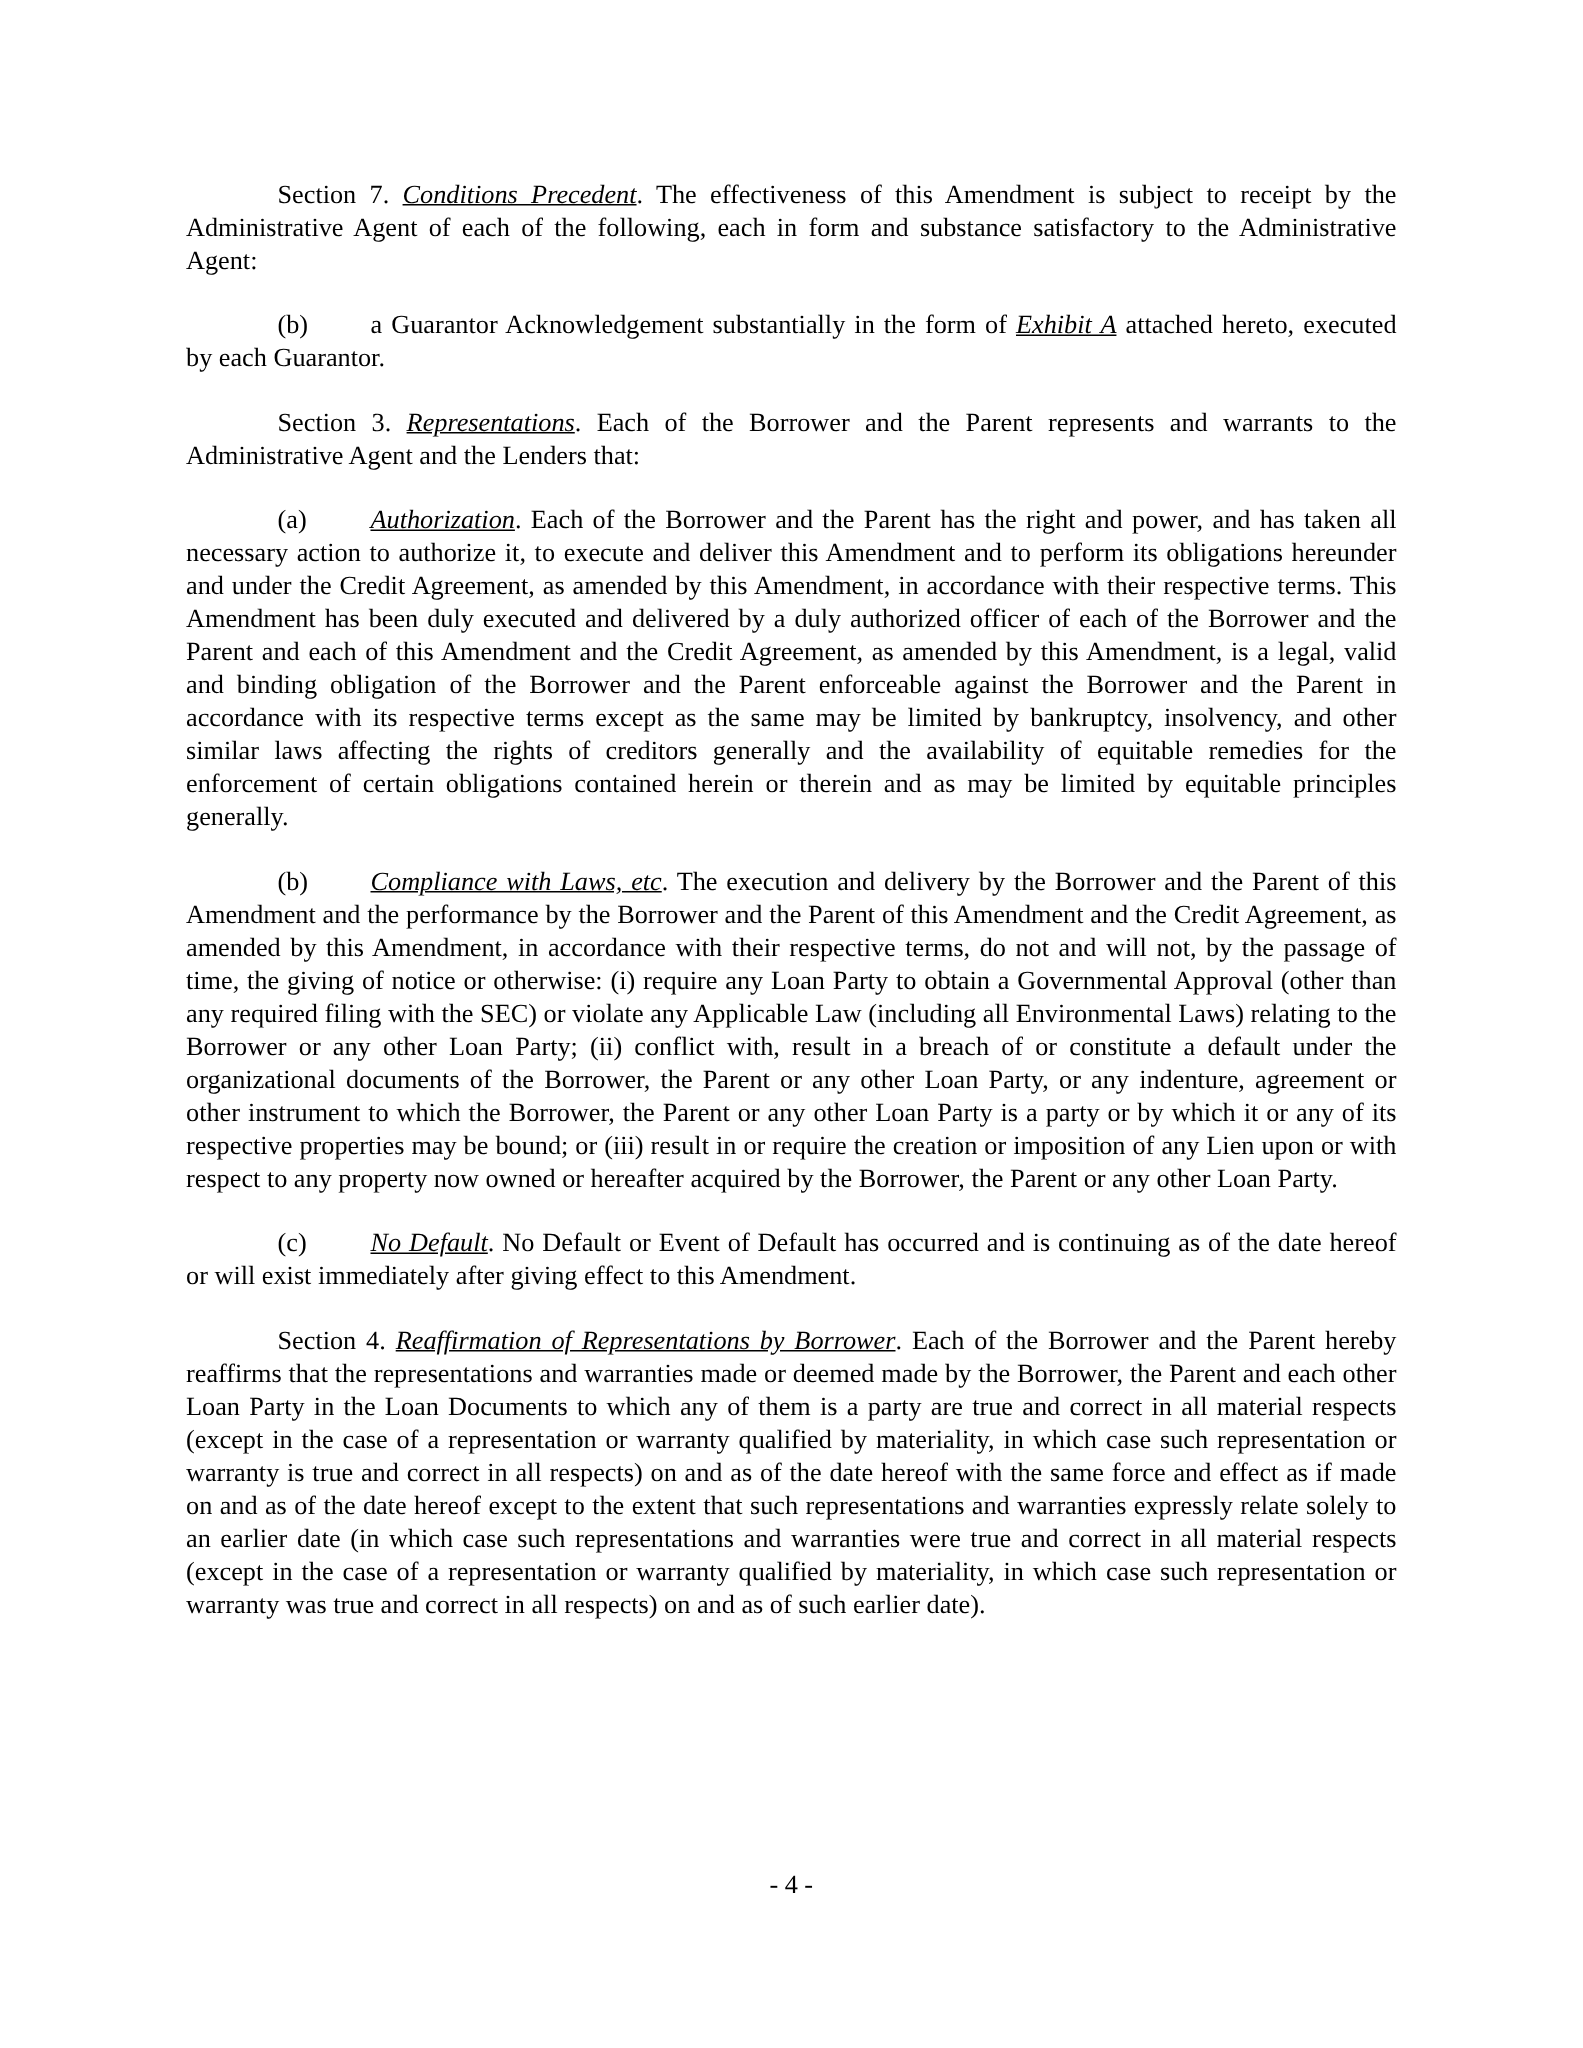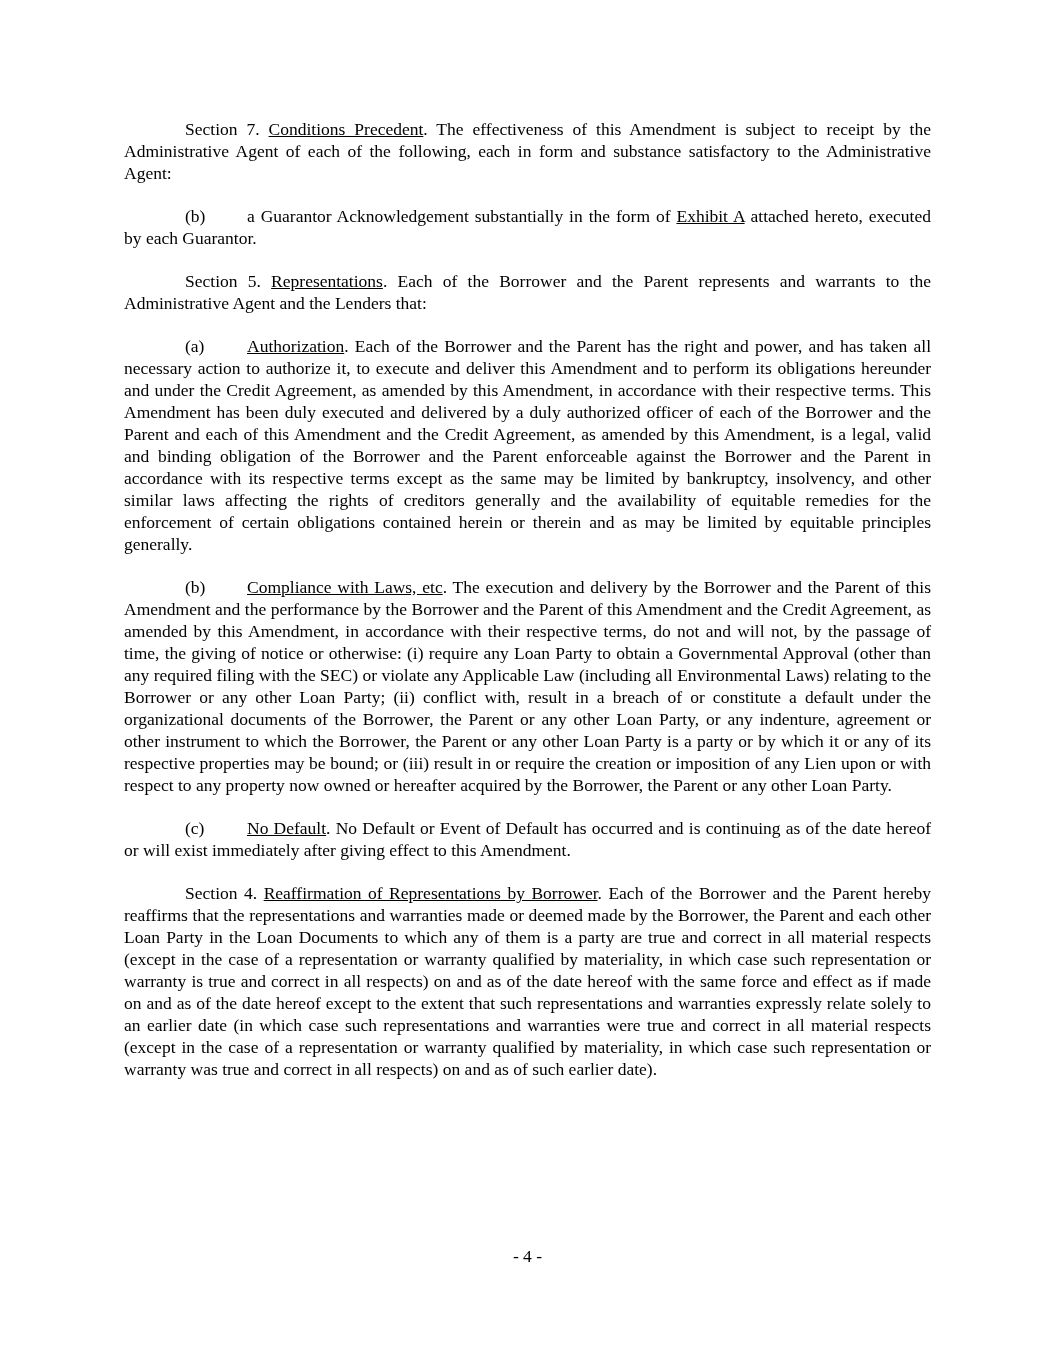--- a/index.html
+++ b/index.html
@@ -31,38 +31,39 @@
   }
   p.para.gap-lg {
   }
   .label {
     display: inline-block;
     width: 62px;
     text-indent: 0;
   }
   .u {
     text-decoration: underline;
+    font-style: italic;
   }
   .footer {
     position: absolute;
     left: 0;
     right: 0;
     top: 1245px;
     text-align: center;
     font-size: 17.5px;
     line-height: 22px;
   }
 </style>
 </head>
 <body>
 
 <div class="page">
   <div class="content">
       <p class="para"><span class="">Section 7. </span><span class="u">Conditions Precedent</span><span class="">. The effectiveness of this Amendment is subject to receipt by the Administrative Agent of each of the following, each in form and substance satisfactory to the Administrative Agent:</span></p>
       <p class="para gap-lg"><span class="label">(b)</span><span class="">a Guarantor Acknowledgement substantially in the form of </span><span class="u">Exhibit A</span><span class=""> attached hereto, executed by each Guarantor.</span></p>
-      <p class="para"><span class="">Section 5. </span><span class="u">Representations</span><span class="">. Each of the Borrower and the Parent represents and warrants to the Administrative Agent and the Lenders that:</span></p>
+      <p class="para"><span class="">Section 3. </span><span class="u">Representations</span><span class="">. Each of the Borrower and the Parent represents and warrants to the Administrative Agent and the Lenders that:</span></p>
       <p class="para"><span class="label">(a)</span><span class="u">Authorization</span><span class="">. Each of the Borrower and the Parent has the right and power, and has taken all necessary action to authorize it, to execute and deliver this Amendment and to perform its obligations hereunder and under the Credit Agreement, as amended by this Amendment, in accordance with their respective terms. This Amendment has been duly executed and delivered by a duly authorized officer of each of the Borrower and the Parent and each of this Amendment and the Credit Agreement, as amended by this Amendment, is a legal, valid and binding obligation of the Borrower and the Parent enforceable against the Borrower and the Parent in accordance with its respective terms except as the same may be limited by bankruptcy, insolvency, and other similar laws affecting the rights of creditors generally and the availability of equitable remedies for the enforcement of certain obligations contained herein or therein and as may be limited by equitable principles generally.</span></p>
       <p class="para"><span class="label">(b)</span><span class="u">Compliance with Laws, etc</span><span class="">. The execution and delivery by the Borrower and the Parent of this Amendment and the performance by the Borrower and the Parent of this Amendment and the Credit Agreement, as amended by this Amendment, in accordance with their respective terms, do not and will not, by the passage of time, the giving of notice or otherwise: (i) require any Loan Party to obtain a Governmental Approval (other than any required filing with the SEC) or violate any Applicable Law (including all Environmental Laws) relating to the Borrower or any other Loan Party; (ii) conflict with, result in a breach of or constitute a default under the organizational documents of the Borrower, the Parent or any other Loan Party, or any indenture, agreement or other instrument to which the Borrower, the Parent or any other Loan Party is a party or by which it or any of its respective properties may be bound; or (iii) result in or require the creation or imposition of any Lien upon or with respect to any property now owned or hereafter acquired by the Borrower, the Parent or any other Loan Party.</span></p>
       <p class="para"><span class="label">(c)</span><span class="u">No Default</span><span class="">. No Default or Event of Default has occurred and is continuing as of the date hereof or will exist immediately after giving effect to this Amendment.</span></p>
       <p class="para"><span class="">Section 4. </span><span class="u">Reaffirmation of Representations by Borrower</span><span class="">. Each of the Borrower and the Parent hereby reaffirms that the representations and warranties made or deemed made by the Borrower, the Parent and each other Loan Party in the Loan Documents to which any of them is a party are true and correct in all material respects (except in the case of a representation or warranty qualified by materiality, in which case such representation or warranty is true and correct in all respects) on and as of the date hereof with the same force and effect as if made on and as of the date hereof except to the extent that such representations and warranties expressly relate solely to an earlier date (in which case such representations and warranties were true and correct in all material respects (except in the case of a representation or warranty qualified by materiality, in which case such representation or warranty was true and correct in all respects) on and as of such earlier date).</span></p>
     </div>
   <div class="footer">- 4 -</div>
 </div>
 
 </body></html>

